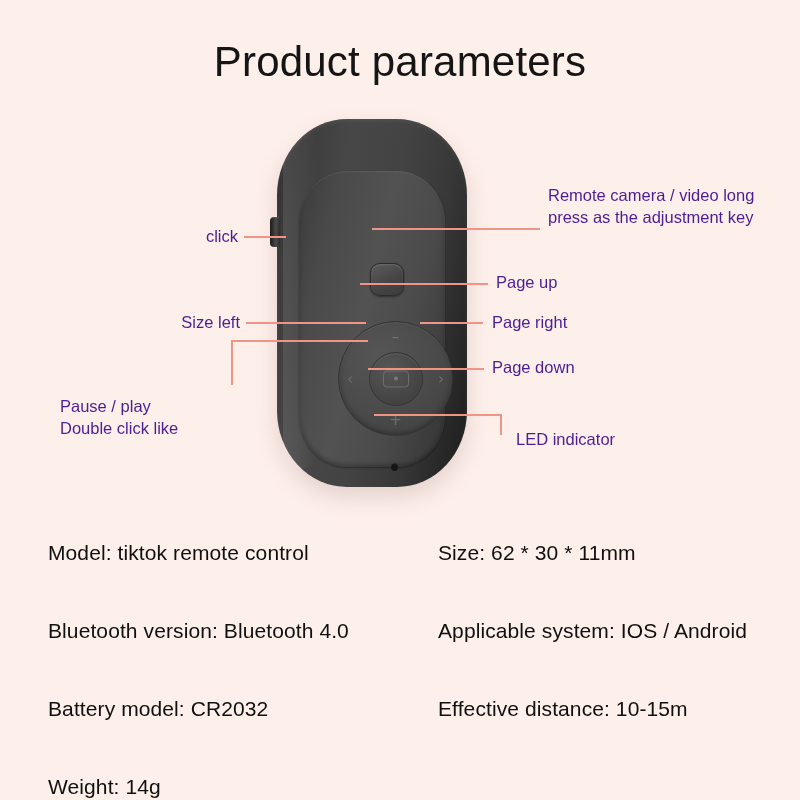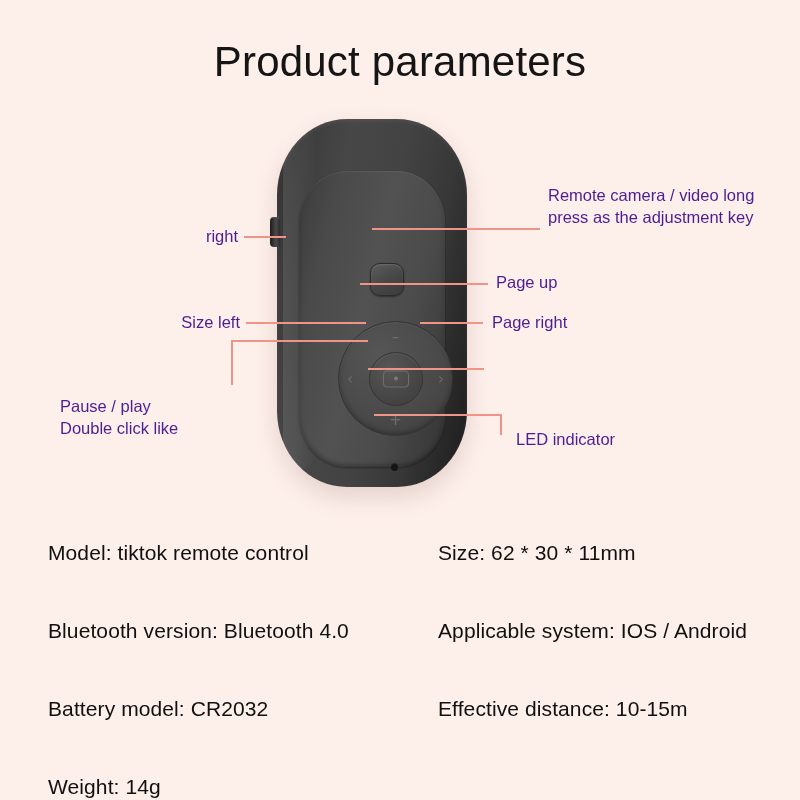--- a/index.html
+++ b/index.html
@@ -263,34 +263,35 @@
 
   <div class="leader leader-h" style="left:360px; top:283px; width:128px;"></div>
 
   <div class="leader leader-h" style="left:420px; top:322px; width:63px;"></div>
 
   <div class="leader leader-h" style="left:368px; top:368px; width:116px;"></div>
 
   <div class="leader leader-h" style="left:374px; top:414px; width:127px;"></div>
   <div class="leader leader-v" style="left:500px; top:414px; height:21px;"></div>
 
-  <div class="callout callout-left" style="left:108px; top:226px; width:130px;">right</div>
+  <div class="callout callout-left" style="left:108px; top:226px; width:130px;">click</div>
 
   <div class="callout callout-left" style="left:110px; top:312px; width:130px;">Size left</div>
 
   <div class="callout callout-left" style="left:60px; top:396px; width:180px; text-align:left;">Pause / play
 Double click like</div>
 
   <div class="callout callout-right" style="left:548px; top:185px; width:244px;">Remote camera / video long
 press as the adjustment key</div>
 
   <div class="callout callout-right" style="left:496px; top:272px; width:180px;">Page up</div>
 
   <div class="callout callout-right" style="left:492px; top:312px; width:180px;">Page right</div>
 
+  <div class="callout callout-right" style="left:492px; top:357px; width:180px;">Page down</div>
 
   <div class="callout callout-right" style="left:516px; top:429px; width:180px;">LED indicator</div>
 
   <div id="specs">
     <div class="spec-item">Model: tiktok remote control</div>
     <div class="spec-item">Size: 62 * 30 * 11mm</div>
     <div class="spec-item">Bluetooth version: Bluetooth 4.0</div>
     <div class="spec-item">Applicable system: IOS / Android</div>
     <div class="spec-item">Battery model: CR2032</div>
     <div class="spec-item">Effective distance: 10-15m</div>

